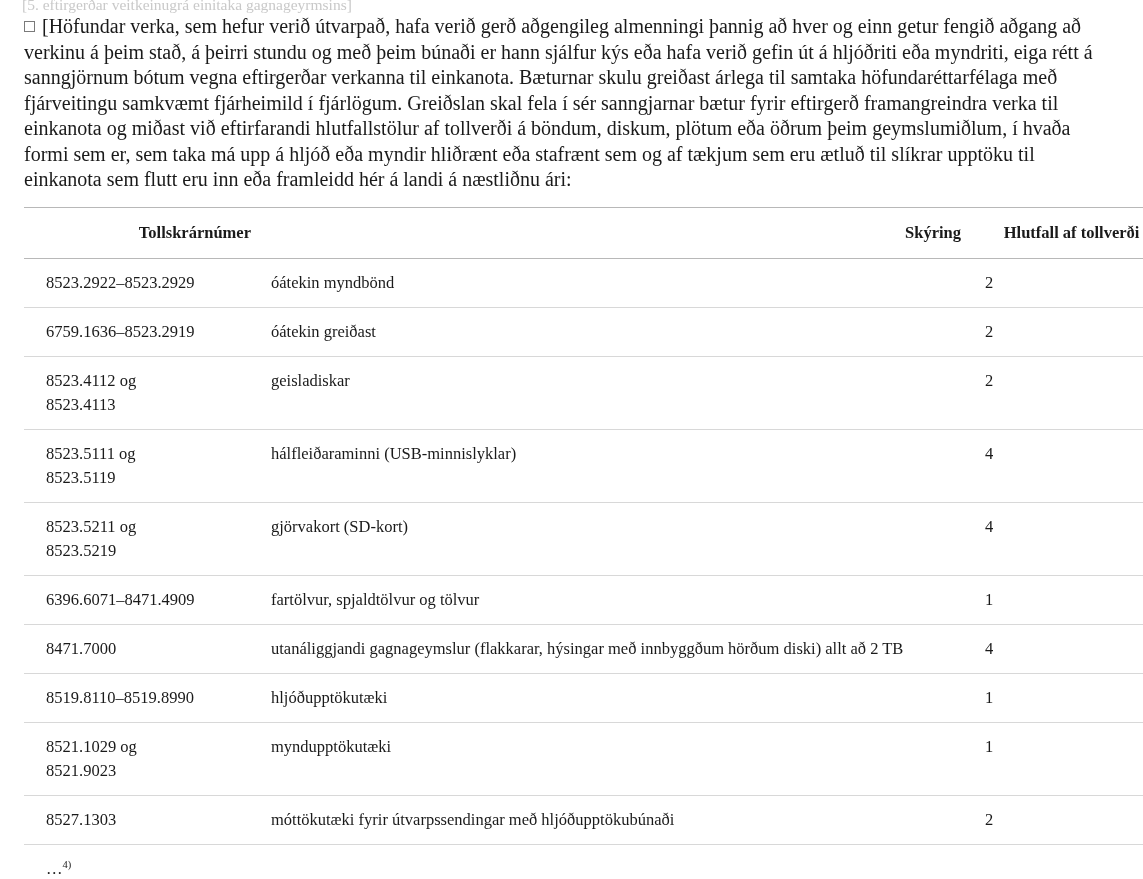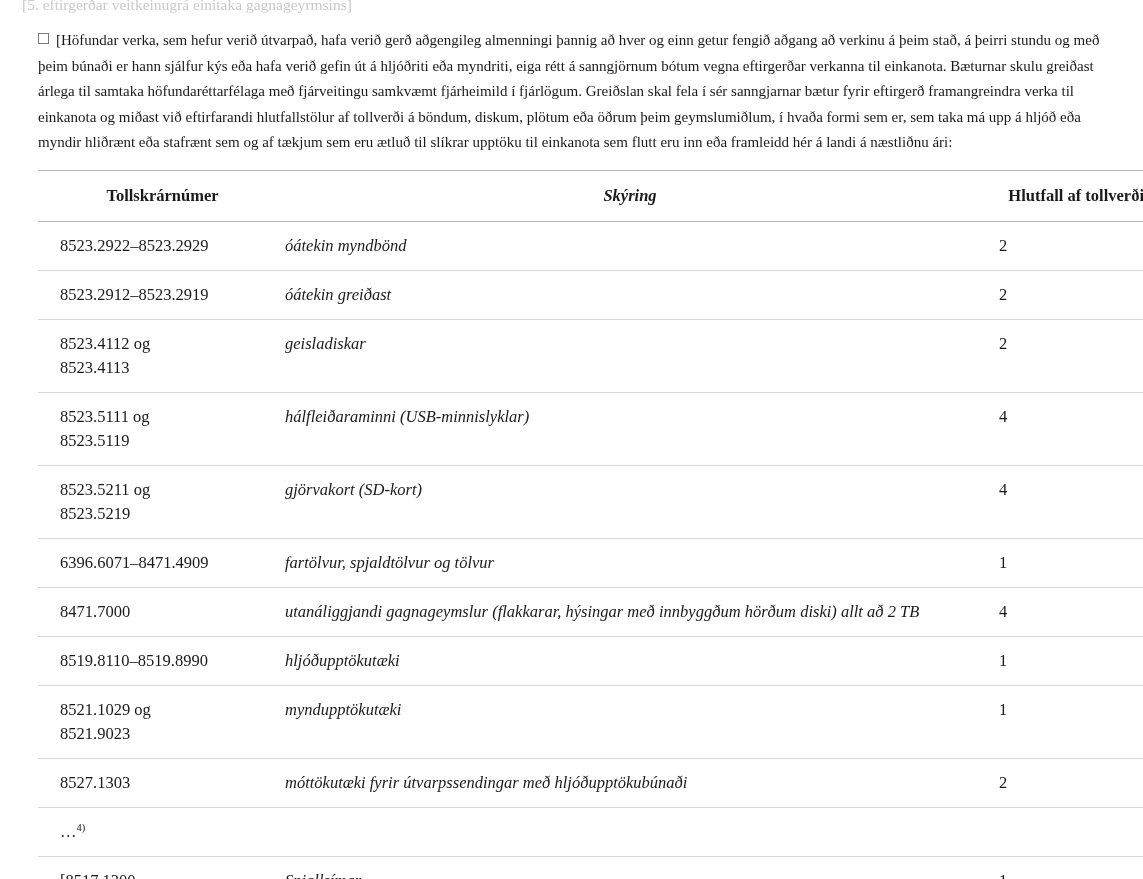--- a/index.html
+++ b/index.html
@@ -12,55 +12,55 @@
     height: 879px;
     font-family: "Liberation Serif", serif;
     color: #1a1a1a;
     overflow: hidden;
   }
   .page {
     position: relative;
     width: 1143px;
     height: 879px;
     box-sizing: border-box;
-    padding: 16px;
+    padding: 2px;
   }
   .faded-line {
     position: absolute;
     top: -4px;
     left: 22px;
     font-size: 15.5px;
     color: #c9c9c9;
     white-space: nowrap;
   }
   .intro {
     position: relative;
     margin: 0;
     padding: 12px 24px 0 22px;
-    font-size: 15px;
+    font-size: 20px;
     line-height: 25.5px;
     text-align: left;
   }
   .intro .marker {
     display: inline-block;
     width: 9px;
     height: 9px;
     border: 1px solid #7a7a7a;
     margin-right: 7px;
     vertical-align: 1px;
   }
   table.tariff {
     width: 1098px;
     margin: 14px 0 0 22px;
     border-collapse: collapse;
     font-size: 16.5px;
     table-layout: fixed;
   }
   table.tariff th {
-    text-align: center;
+    text-align: right;
     font-weight: bold;
     font-family: "Liberation Serif", serif;
     padding: 14px 10px 14px 22px;
     vertical-align: top;
     border-top: 1px solid #b8b8b8;
     border-bottom: 1px solid #b8b8b8;
     line-height: 22px;
   }
   table.tariff td {
     padding: 12px 10px 12px 22px;
@@ -69,21 +69,20 @@
     line-height: 24px;
   }
   table.tariff tr.head th:first-child,
   table.tariff td.col-code {
     width: 205px;
   }
   table.tariff th.col-desc,
   table.tariff td.col-desc {
     width: 690px;
     padding-left: 10px;
-    font-style: italic;
   }
   table.tariff th.col-rate,
   table.tariff td.col-rate {
     width: 175px;
     padding-left: 14px;
   }
   table.tariff td.col-code {
     white-space: pre-line;
     margin-top: 12px;
   }
@@ -113,21 +112,21 @@
         <th class="col-rate">Hlutfall af tollverði %</th>
       </tr>
     </thead>
     <tbody>
         <tr>
           <td class="col-code">8523.2922–8523.2929</td>
           <td class="col-desc">óátekin myndbönd</td>
           <td class="col-rate">2</td>
         </tr>
         <tr>
-          <td class="col-code">8523.2912–8523.2919</td>
+          <td class="col-code">6759.1636–8523.2919</td>
           <td class="col-desc">óátekin greiðast</td>
           <td class="col-rate">2</td>
         </tr>
         <tr>
           <td class="col-code">8523.4112 og
 8523.4113</td>
           <td class="col-desc">geisladiskar</td>
           <td class="col-rate">2</td>
         </tr>
         <tr>

